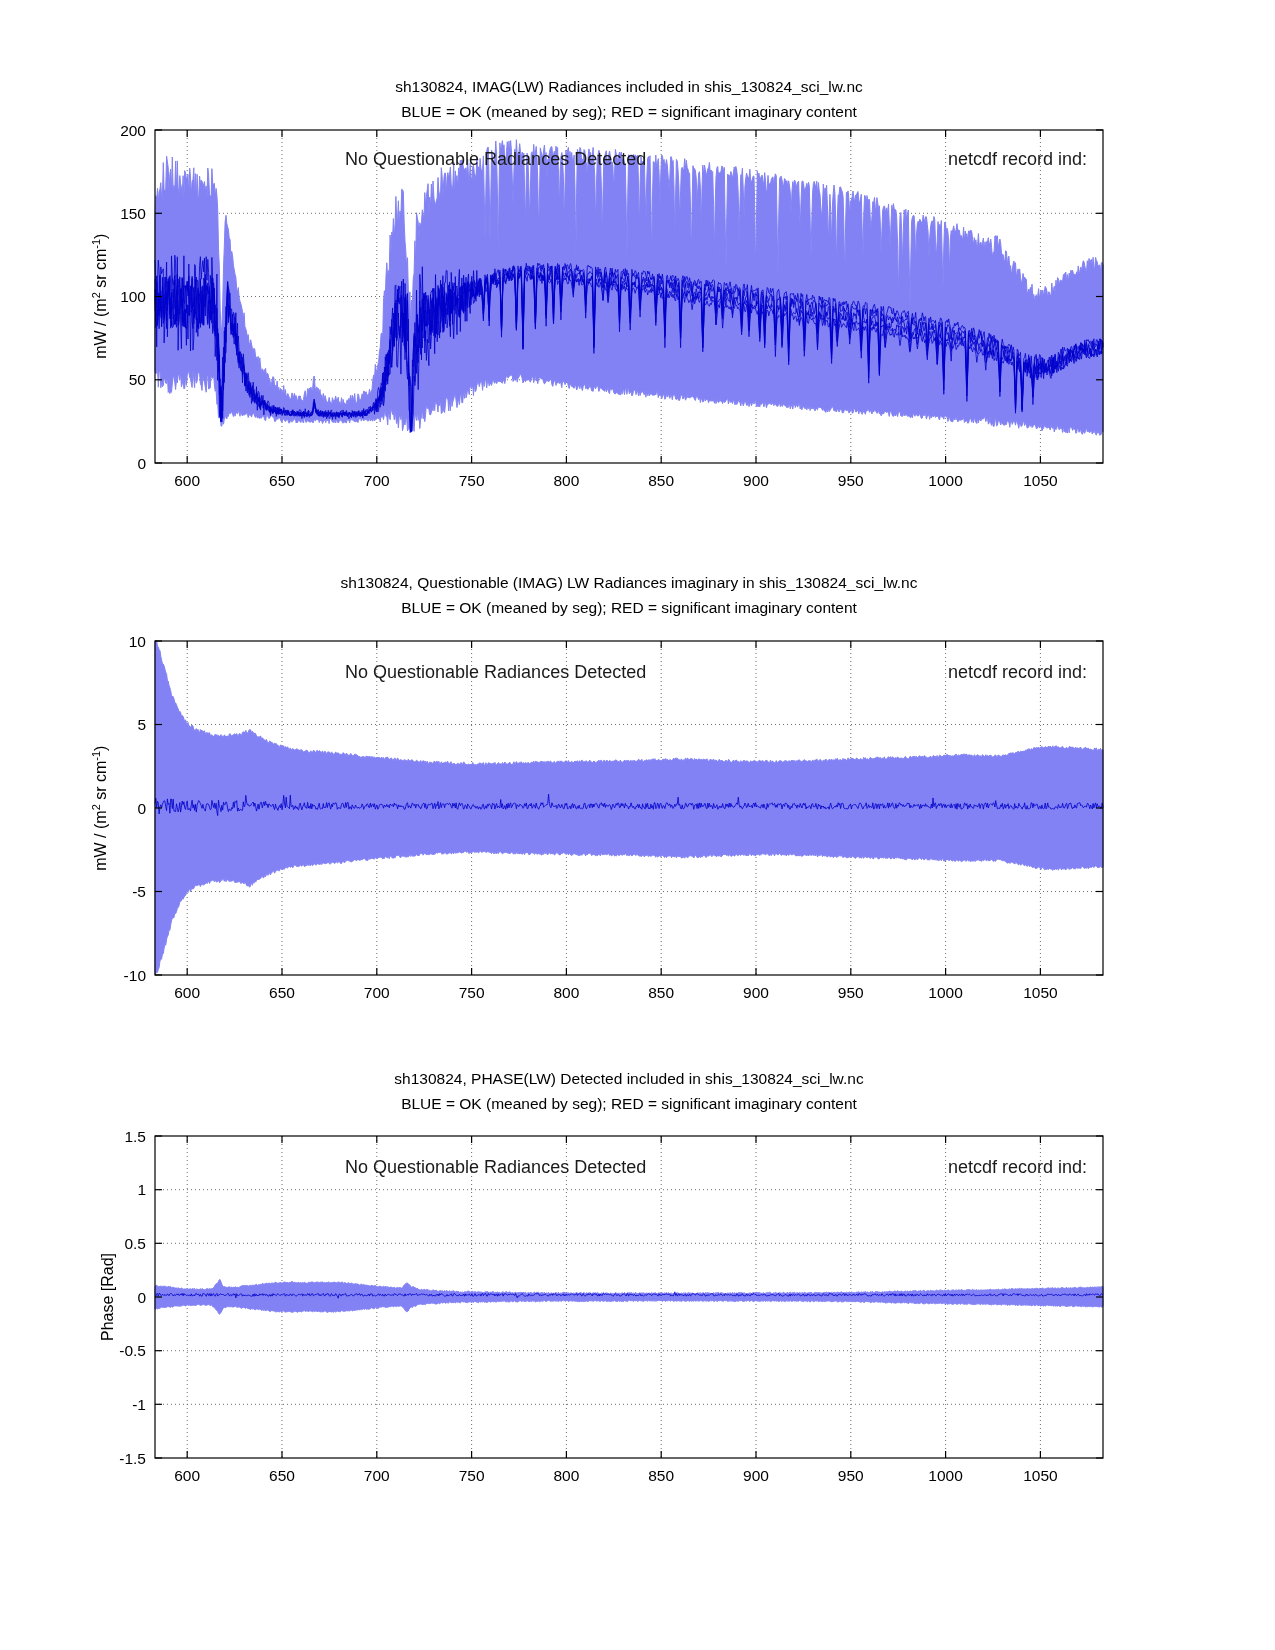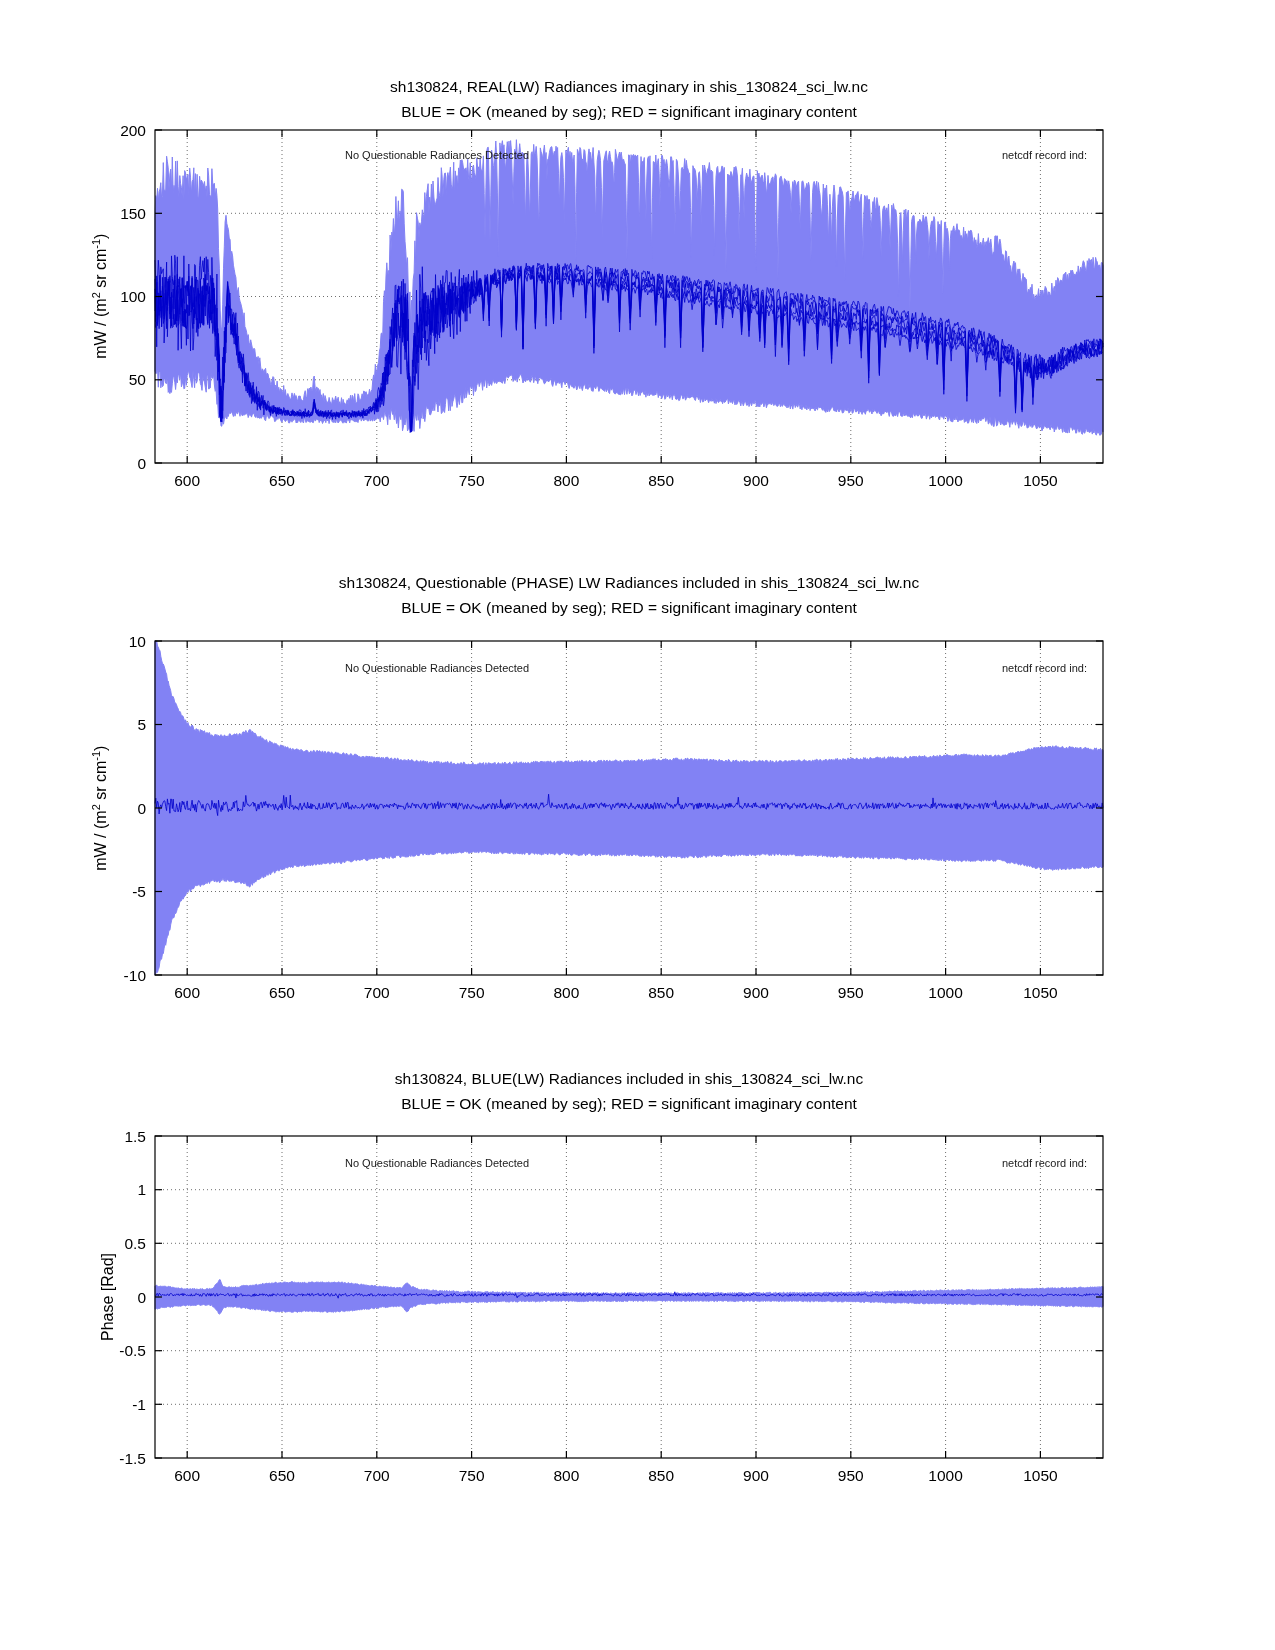--- a/index.html
+++ b/index.html
@@ -1,20 +1,20 @@
 <!DOCTYPE html>
 <html><head>
 <meta charset="utf-8">
 <style>
   html,body{margin:0;padding:0;background:#fff;}
   .figure{position:relative;width:1275px;height:1650px;background:#ffffff;overflow:hidden;
           font-family:"Liberation Sans","DejaVu Sans",sans-serif;color:#000;}
   #plot-svg{position:absolute;left:0;top:0;}
   .ptitle{position:absolute;left:155px;width:948px;text-align:center;font-size:15.5px;line-height:25px;color:#000;}
-  .annot{position:absolute;font-size:11px;color:#1a1a1a;white-space:nowrap;}
+  .annot{position:absolute;font-size:18px;color:#1a1a1a;white-space:nowrap;}
   .annot-right{right:188px;text-align:right;}
   .ylab{position:absolute;width:300px;text-align:center;font-size:16px;white-space:nowrap;
         transform:rotate(-90deg);}
   .ylab sup{font-size:11px;}
 </style>
 </head>
 <body>
 
 <div class="figure">
 
@@ -216,36 +216,36 @@
         <text x="146" y="1409.8" font-size="15.5" fill="#000000" text-anchor="end" font-family="Liberation Sans, DejaVu Sans, sans-serif">-1</text>
         <text x="146" y="1356.2" font-size="15.5" fill="#000000" text-anchor="end" font-family="Liberation Sans, DejaVu Sans, sans-serif">-0.5</text>
         <text x="146" y="1302.5" font-size="15.5" fill="#000000" text-anchor="end" font-family="Liberation Sans, DejaVu Sans, sans-serif">0</text>
         <text x="146" y="1248.8" font-size="15.5" fill="#000000" text-anchor="end" font-family="Liberation Sans, DejaVu Sans, sans-serif">0.5</text>
         <text x="146" y="1195.2" font-size="15.5" fill="#000000" text-anchor="end" font-family="Liberation Sans, DejaVu Sans, sans-serif">1</text>
         <text x="146" y="1141.5" font-size="15.5" fill="#000000" text-anchor="end" font-family="Liberation Sans, DejaVu Sans, sans-serif">1.5</text>
       </g>
     </svg>
 
   <div class="ptitle" style="top:74px">
-    <div>sh130824, REAL(LW) Radiances imaginary in shis_130824_sci_lw.nc</div>
+    <div>sh130824, IMAG(LW) Radiances included in shis_130824_sci_lw.nc</div>
     <div>BLUE = OK (meaned by seg); RED = significant imaginary content</div>
   </div>
   <div class="annot" style="left:345px;top:149px">No Questionable Radiances Detected</div>
   <div class="annot annot-right" style="top:149px">netcdf record ind:</div>
   <div class="ylab" style="left:-50px;top:286px"><span>mW / (m</span><sup>2</sup><span> sr cm</span><sup>-1</sup><span>)</span></div>
 
   <div class="ptitle" style="top:570px">
-    <div>sh130824, Questionable (PHASE) LW Radiances included in shis_130824_sci_lw.nc</div>
+    <div>sh130824, Questionable (IMAG) LW Radiances imaginary in shis_130824_sci_lw.nc</div>
     <div>BLUE = OK (meaned by seg); RED = significant imaginary content</div>
   </div>
   <div class="annot" style="left:345px;top:662px">No Questionable Radiances Detected</div>
   <div class="annot annot-right" style="top:662px">netcdf record ind:</div>
   <div class="ylab" style="left:-50px;top:798px"><span>mW / (m</span><sup>2</sup><span> sr cm</span><sup>-1</sup><span>)</span></div>
 
   <div class="ptitle" style="top:1066px">
-    <div>sh130824, BLUE(LW) Radiances included in shis_130824_sci_lw.nc</div>
+    <div>sh130824, PHASE(LW) Detected included in shis_130824_sci_lw.nc</div>
     <div>BLUE = OK (meaned by seg); RED = significant imaginary content</div>
   </div>
   <div class="annot" style="left:345px;top:1157px">No Questionable Radiances Detected</div>
   <div class="annot annot-right" style="top:1157px">netcdf record ind:</div>
   <div class="ylab" style="left:-42px;top:1288px">Phase [Rad]</div>
 
 </div>
 
 </body></html>

